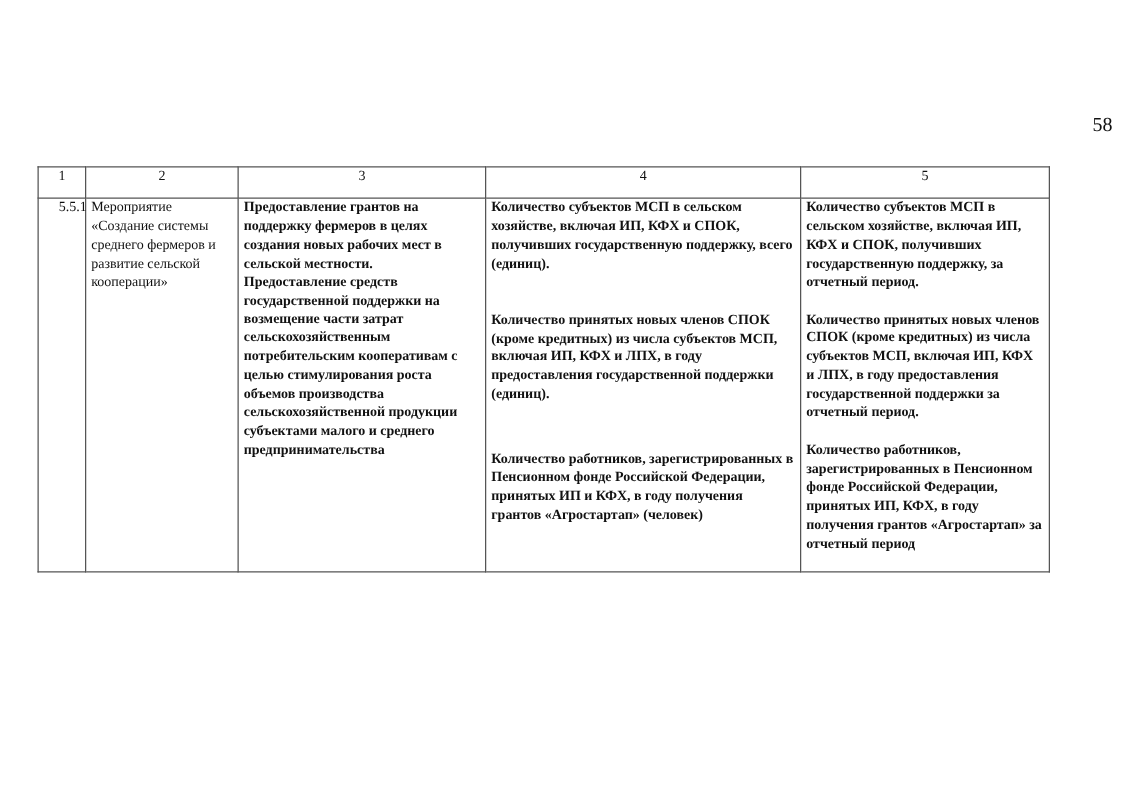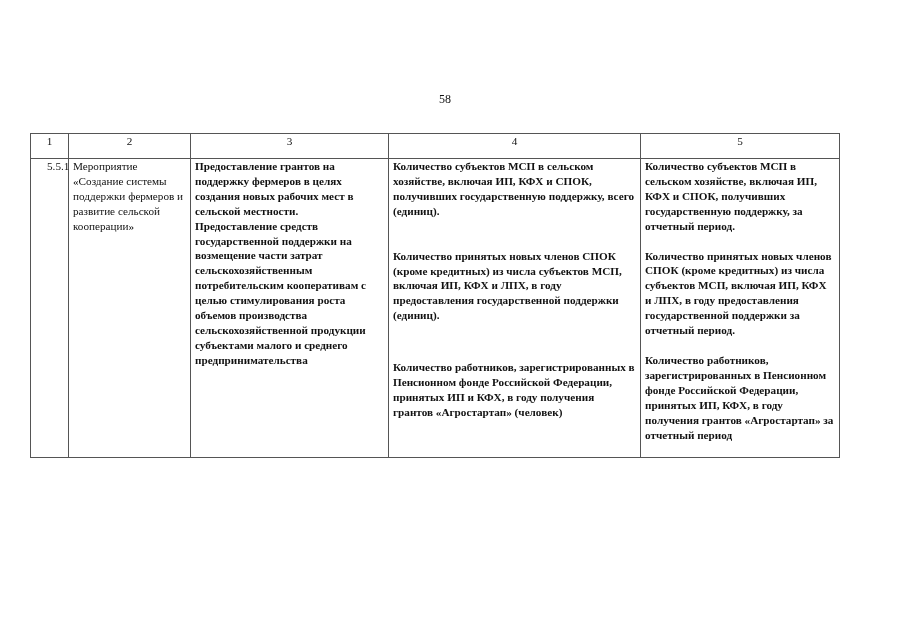--- a/index.html
+++ b/index.html
@@ -1,19 +1,19 @@
 <!DOCTYPE html>
 <html><head>
 <meta charset="utf-8">
 <style>
   html, body { margin: 0; padding: 0; background: #ffffff; }
   body { width: 905px; height: 640px; position: relative; overflow: hidden;
          font-family: "Liberation Serif", "DejaVu Serif", serif; color: #111; }
-  .page-number { position: absolute; top: 92px; left: 0; width: 890px; text-align: center;
-                 font-size: 12px; }
+  .page-number { position: absolute; top: 92px; left: 0; width: 890px; text-align: right;
+                 font-size: 16px; }
   table.doc { position: absolute; left: 30px; top: 133px; border-collapse: collapse;
               table-layout: fixed; width: 809px; font-size: 11.2px; line-height: 14.9px; }
   table.doc td { border: 1.5px solid #555; vertical-align: top; padding: 0 4px; }
   .hdr td { height: 24px; text-align: center; vertical-align: middle; padding: 0; }
   .section td { height: 26px; vertical-align: middle; }
   .section td.num { text-align: center; }
   .main td { height: 298px; padding-top: 5px; }
   .main td.num { text-align: center; padding-left: 16px; padding-right: 0; }
   .para { display: block; font-weight: bold; }
   .c4 .gap-a { margin-top: 30px; }
@@ -37,21 +37,21 @@
   <tbody>
       <tr class="hdr">
     <td>1</td>
     <td>2</td>
     <td>3</td>
     <td>4</td>
     <td>5</td>
   </tr>
   <tr class="main">
     <td class="num">5.5.1</td>
-    <td>Мероприятие «Создание системы поддержки фермеров и развитие сельской кооперации»</td>
+    <td>Мероприятие «Создание системы среднего фермеров и развитие сельской кооперации»</td>
     <td>
       <span class="para">Предоставление грантов на поддержку фермеров в целях создания новых рабочих мест в сельской местности.</span>
       <span class="para">Предоставление средств государственной поддержки на возмещение части затрат сельскохозяйственным потребительским кооперативам с целью стимулирования роста объемов производства сельскохозяйственной продукции субъектами малого и среднего предпринимательства</span>
     </td>
     <td class="c4">
       <span class="para">Количество субъектов МСП в сельском хозяйстве, включая ИП, КФХ и СПОК, получивших государственную поддержку, всего (единиц).</span>
       <span class="para gap-a">Количество принятых новых членов СПОК (кроме кредитных) из числа субъектов МСП, включая ИП, КФХ и ЛПХ, в году предоставления государственной поддержки (единиц).</span>
       <span class="para gap-b">Количество работников, зарегистрированных в Пенсионном фонде Российской Федерации, принятых ИП и КФХ, в году получения грантов «Агростартап» (человек)</span>
     </td>
     <td class="c5">

